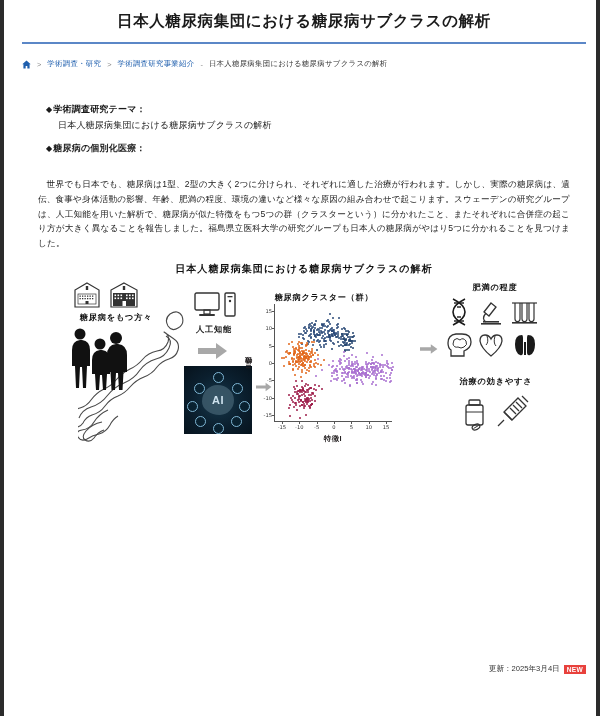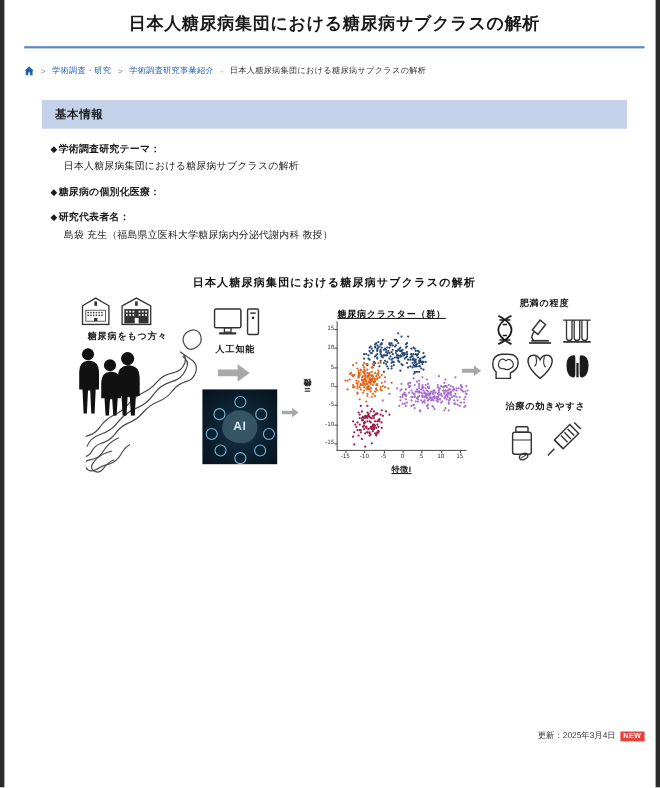--- a/index.html
+++ b/index.html
@@ -167,22 +167,22 @@
     transform: translate(-50%,-50%);
     background: #3d5b6b;
     border-radius: 48% 52% 44% 56% / 55% 50% 50% 45%;
     opacity: 0.85;
     z-index: 2;
   }
 
   
   .scatter {
     position: absolute;
-    left: 264px; top: 12px;
-    width: 152px; height: 165px; text-decoration: underline;
+    left: 232px; top: 12px;
+    width: 152px; height: 165px;
   }
   .scatter-title {
     text-align: center;
     font-size: 8.2px;
     font-weight: bold;
     letter-spacing: 0.7px;
     color: #111;
     margin-bottom: 1px;
   }
   .plot-area {
@@ -284,39 +284,35 @@
     <a class="crumb-link" href="#">学術調査・研究</a>
     <span class="crumb-sep">&gt;</span>
     <a class="crumb-link" href="#">学術調査研究事業紹介</a>
     <span class="crumb-sep">-</span>
     <span class="crumb-current">日本人糖尿病集団における糖尿病サブクラスの解析</span>
   </nav>
 
   <div class="content">
 
     <div style="margin-top:22px;">
-      <div class="section-bar">基本情報</div>
 
       <div class="info-list">
         <div class="info-item">
           <div class="info-label"><span class="diamond">◆</span><span>学術調査研究テーマ：</span></div>
           <div class="info-value">日本人糖尿病集団における糖尿病サブクラスの解析</div>
         </div>
         <div class="info-item">
           <div class="info-label"><span class="diamond">◆</span><span>糖尿病の個別化医療：</span></div>
         </div>
-        <div class="info-item">
-          <div class="info-label"><span class="diamond">◆</span><span>研究代表者名：</span></div>
-          <div class="info-value">島袋 充生（福島県立医科大学糖尿病内分泌代謝内科 教授）</div>
-        </div>
       </div>
     </div>
 
     <div style="margin-top:6px;">
       <div class="overview">
+        <p class="para">世界でも日本でも、糖尿病は1型、2型の大きく2つに分けられ、それぞれに適した治療が行われます。しかし、実際の糖尿病は、遺伝、食事や身体活動の影響、年齢、肥満の程度、環境の違いなど様々な原因の組み合わせで起こります。スウェーデンの研究グループは、人工知能を用いた解析で、糖尿病が似た特徴をもつ5つの群（クラスターという）に分かれたこと、またそれぞれに合併症の起こり方が大きく異なることを報告しました。福島県立医科大学の研究グループも日本人の糖尿病がやはり5つに分かれることを見つけました。</p>
       </div>
     </div>
 
     <div class="figure">
       <div class="figure-title">日本人糖尿病集団における糖尿病サブクラスの解析</div>
 
       <div class="figure-body">
 
         <div class="fig-cell" style="left:56px; top:2px;">
           <svg width="30" height="26" viewBox="0 0 30 26">

